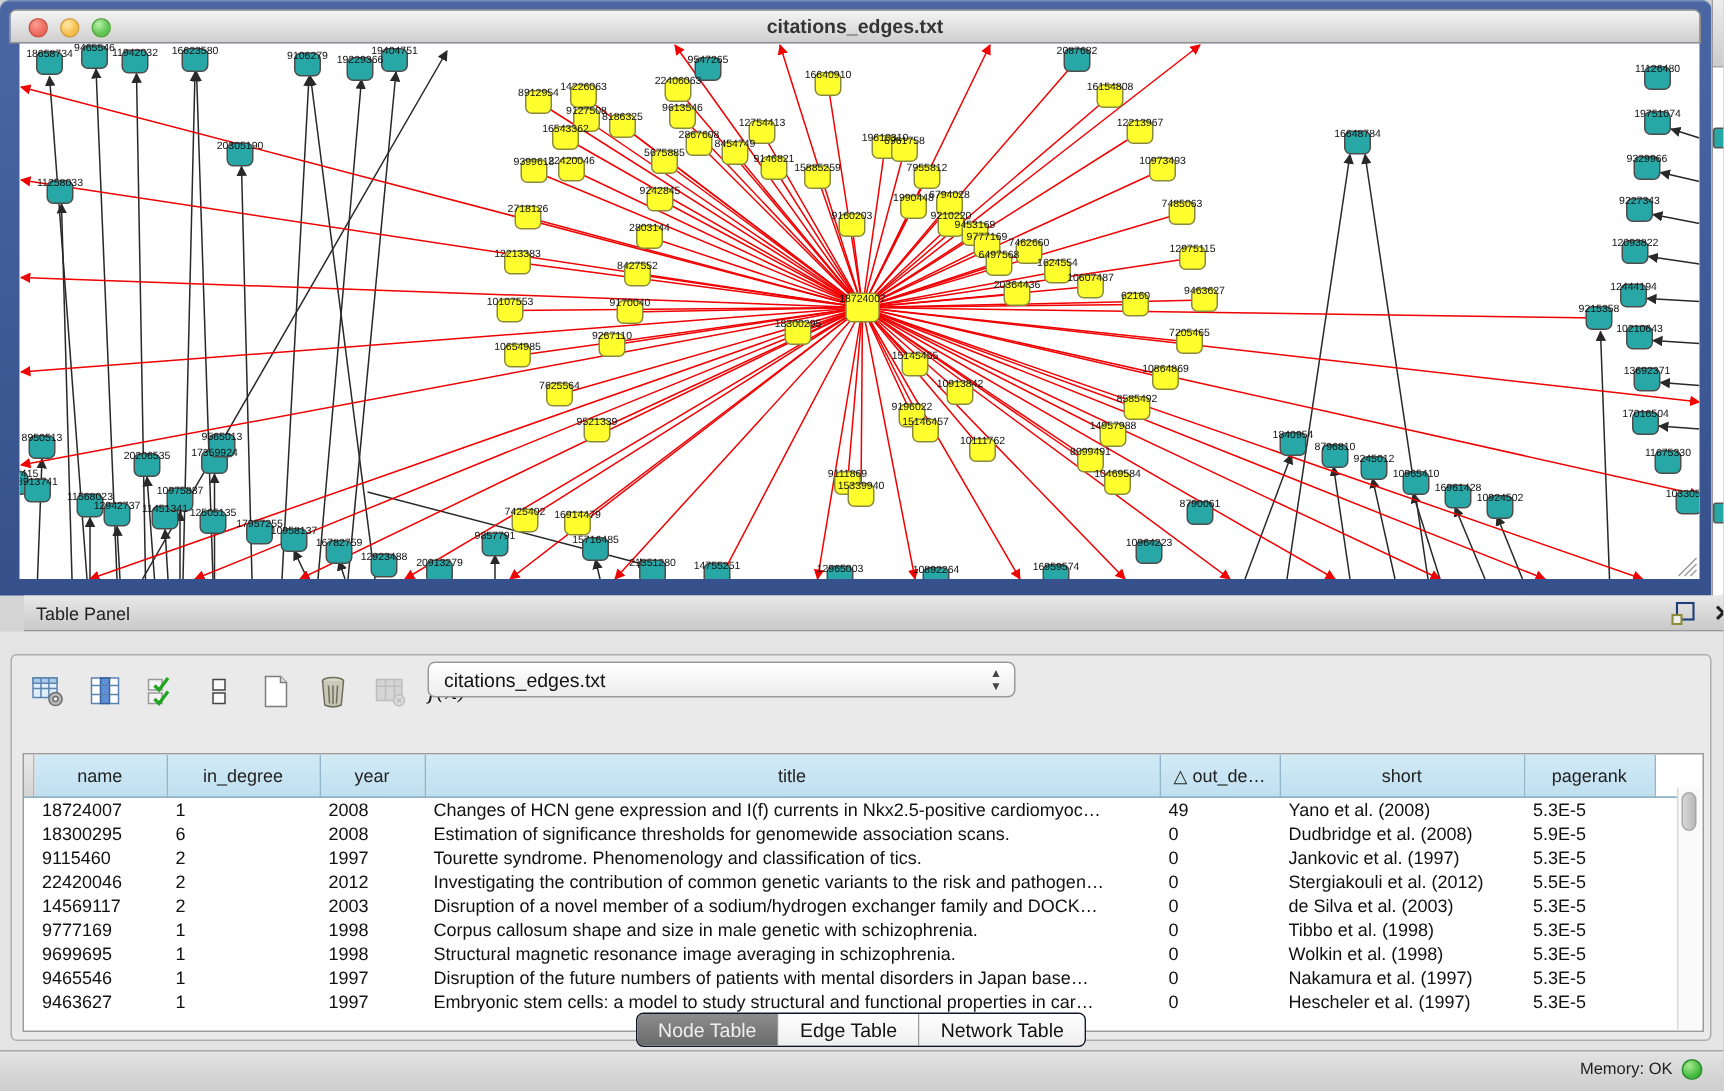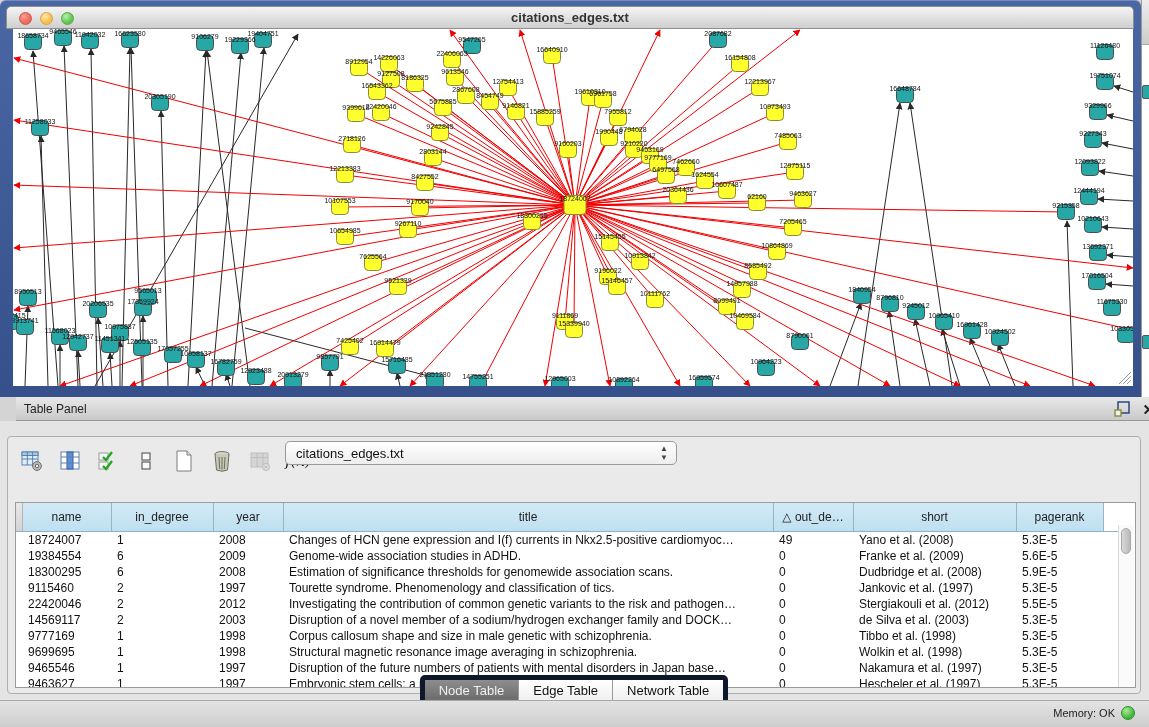--- a/index.html
+++ b/index.html
@@ -53,21 +53,21 @@
   table.grid th{height:28px;background:linear-gradient(#d2eaf6,#bfdff0);border-right:1px solid #93b6c9;
     border-bottom:1px solid #8fb2c6;font-weight:normal;font-size:12px;color:#222;padding:0 0;white-space:nowrap;overflow:hidden;}
   table.grid th.gutter{background:linear-gradient(#e8e8e8,#d4d4d4);border-right:1px solid #b5b5b5;}
   table.grid td{height:16px;padding:0 6px;white-space:nowrap;overflow:hidden;text-overflow:ellipsis;border:none;}
   table.grid td.c-short{text-align:left;}
   .vscroll{position:absolute;right:1px;top:22px;width:15px;height:162px;background:#fafafa;border-left:1px solid #d9d9d9;}
   .vscroll .thumb{position:absolute;left:2px;top:3px;width:10px;height:26px;background:linear-gradient(90deg,#d8d8d8,#b9b9b9);border:1px solid #a8a8a8;border-radius:5px;box-sizing:border-box;}
 
   
   .tabs{position:absolute;left:0;width:100%;top:238px;display:flex;justify-content:center;}
-  .seg{display:flex;border:5px solid #0f172a;border-radius:5px;overflow:hidden;background:#fff;}
+  .seg{display:flex;border:1px solid #0f172a;border-radius:5px;overflow:hidden;background:#fff;}
   .seg .tab{padding:3px 14px;font-size:13px;color:#111;background:linear-gradient(#ffffff,#efefef);border-right:1px solid #9a9a9a;}
   .seg .tab:last-child{border-right:none;}
   .seg .tab.sel{background:linear-gradient(#8d8d8d,#6a6a6a);color:#efefef;}
 
   
   .statusbar{position:absolute;left:0;top:700px;width:1149px;height:27px;
     background:linear-gradient(#e3e3e3,#cdcdcd);border-top:1px solid #a9a9a9;box-sizing:border-box;}
   .mem{position:absolute;right:14px;top:5px;display:flex;align-items:center;gap:6px;font-size:11px;color:#222;}
   .mem-dot{width:14px;height:14px;border-radius:50%;background:radial-gradient(circle at 35% 30%,#a9eb8f,#41b73d 65%);border:1px solid #2f8c2e;box-sizing:border-box;}
 
@@ -604,31 +604,20 @@
                 <td>1</td>
                 <td>2008</td>
                 <td>Changes of HCN gene expression and I(f) currents in Nkx2.5-positive cardiomyoc…</td>
                 <td>49</td>
                 <td class="c-short">Yano et al. (2008)</td>
                 <td>5.3E-5</td>
                 <td></td>
               </tr>
               <tr>
                 <td></td>
-                <td>19384554</td>
-                <td>6</td>
-                <td>2009</td>
-                <td>Genome-wide association studies in ADHD.</td>
-                <td>0</td>
-                <td class="c-short">Franke et al. (2009)</td>
-                <td>5.6E-5</td>
-                <td></td>
-              </tr>
-              <tr>
-                <td></td>
                 <td>18300295</td>
                 <td>6</td>
                 <td>2008</td>
                 <td>Estimation of significance thresholds for genomewide association scans.</td>
                 <td>0</td>
                 <td class="c-short">Dudbridge et al. (2008)</td>
                 <td>5.9E-5</td>
                 <td></td>
               </tr>
               <tr>

